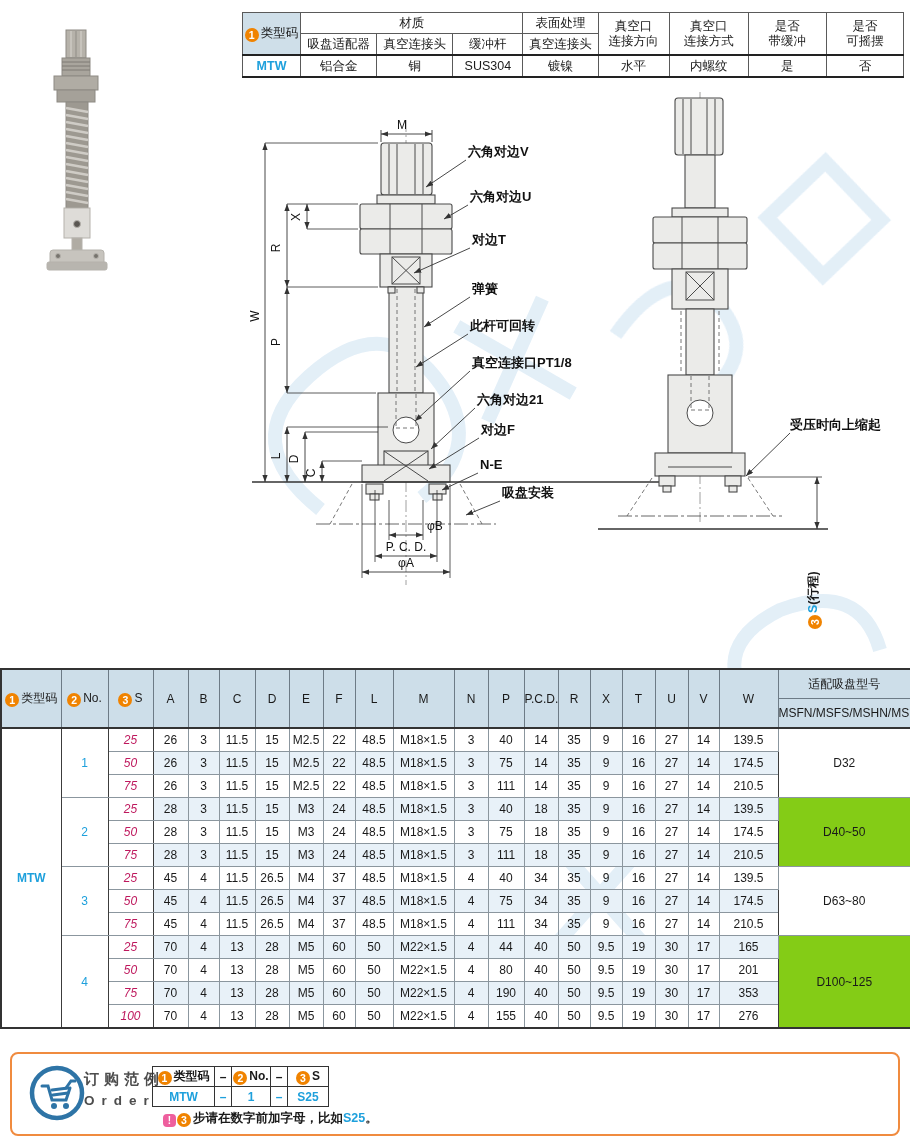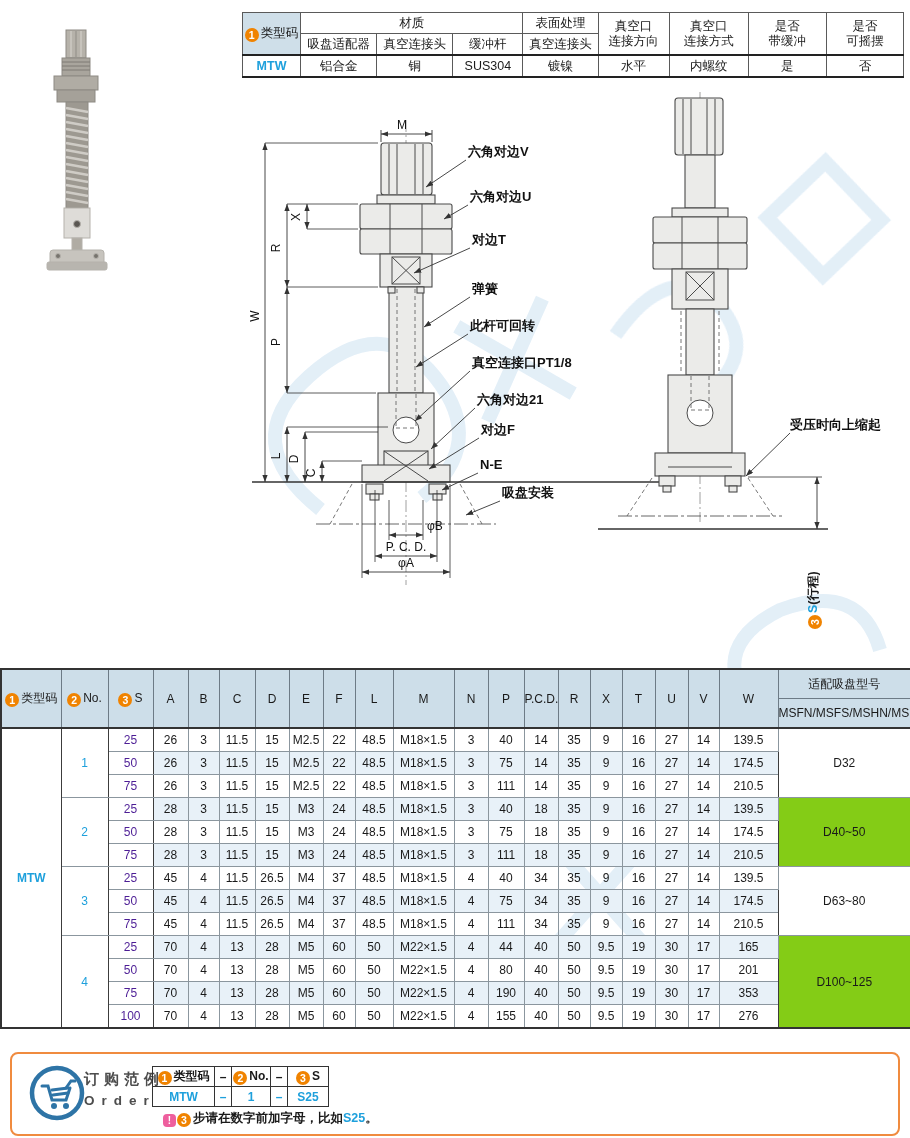--- a/index.html
+++ b/index.html
@@ -21,21 +21,21 @@
   .spec .blue{color:#1ea0dc;font-weight:bold;}
   
   .dim-table{left:0;top:668px;width:910px;font-size:12px;border:2px solid #333;}
   .dim-table th{background:#cddee9;border:1px solid #6d7b86;font-weight:normal;
         height:28px;padding:0;text-align:center;}
   .dim-table td{border:1px solid #8b969e;height:22px;text-align:center;padding:0;}
   .dim-table tbody tr:first-child td{border-top:2px solid #333;}
   .dim-table tr.gstart td{border-top:1.6px solid #3c3c3c;}
   .dim-table td.c-type{color:#1ea0dc;font-weight:bold;border-right:1.4px solid #3c3c3c;}
   .dim-table td.c-no{color:#1ea0dc;border-right:1.4px solid #3c3c3c;}
-  .dim-table td.c-s{color:#4c1d95;border-right:1.4px solid #3c3c3c;}
+  .dim-table td.c-s{color:#be185d;border-right:1.4px solid #3c3c3c;font-style:italic;}
   .dim-table td.c-adapter{border-left:1.4px solid #3c3c3c;}
   .dim-table tr.alt td.c-val{background:#e8f1f8;}
   .dim-table td.c-adapter.aalt{background:#84cc16;}
   
   svg text{font-family:"Liberation Sans","DejaVu Sans",sans-serif;}
   .lbl{font-size:13px;font-weight:bold;fill:#111;}
   .dimt{font-size:12px;fill:#111;}
   .stroke-label{left:772px;top:578px;width:84px;height:18px;transform:rotate(-90deg);
         font-size:12.5px;font-weight:bold;white-space:nowrap;}
   .stroke-label .s{color:#1ea0dc;}

